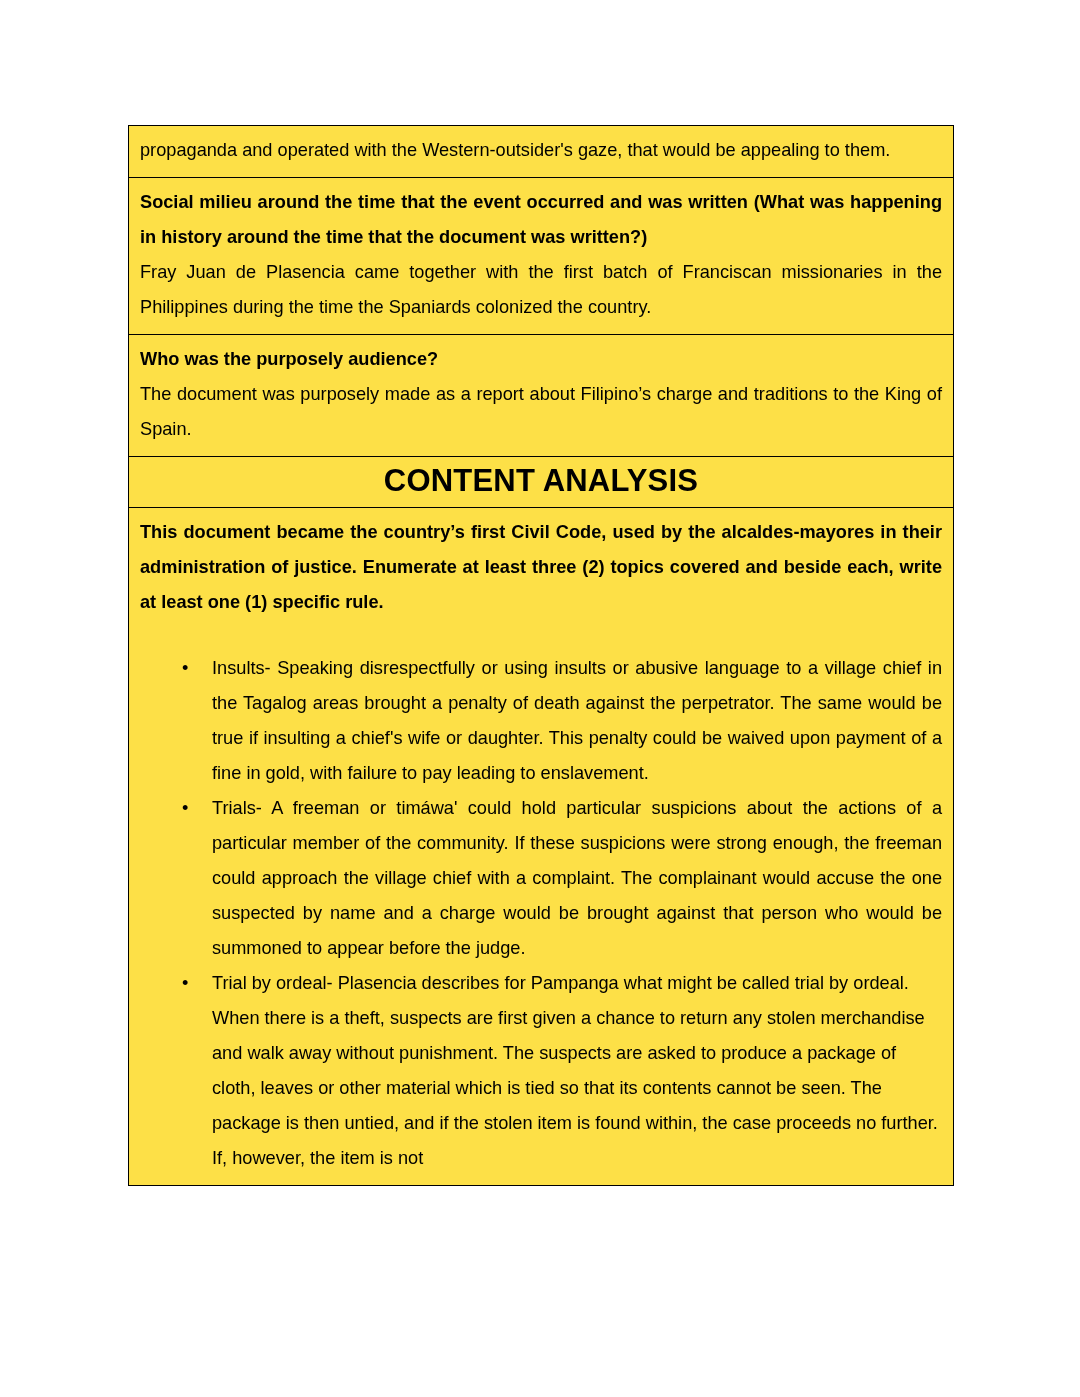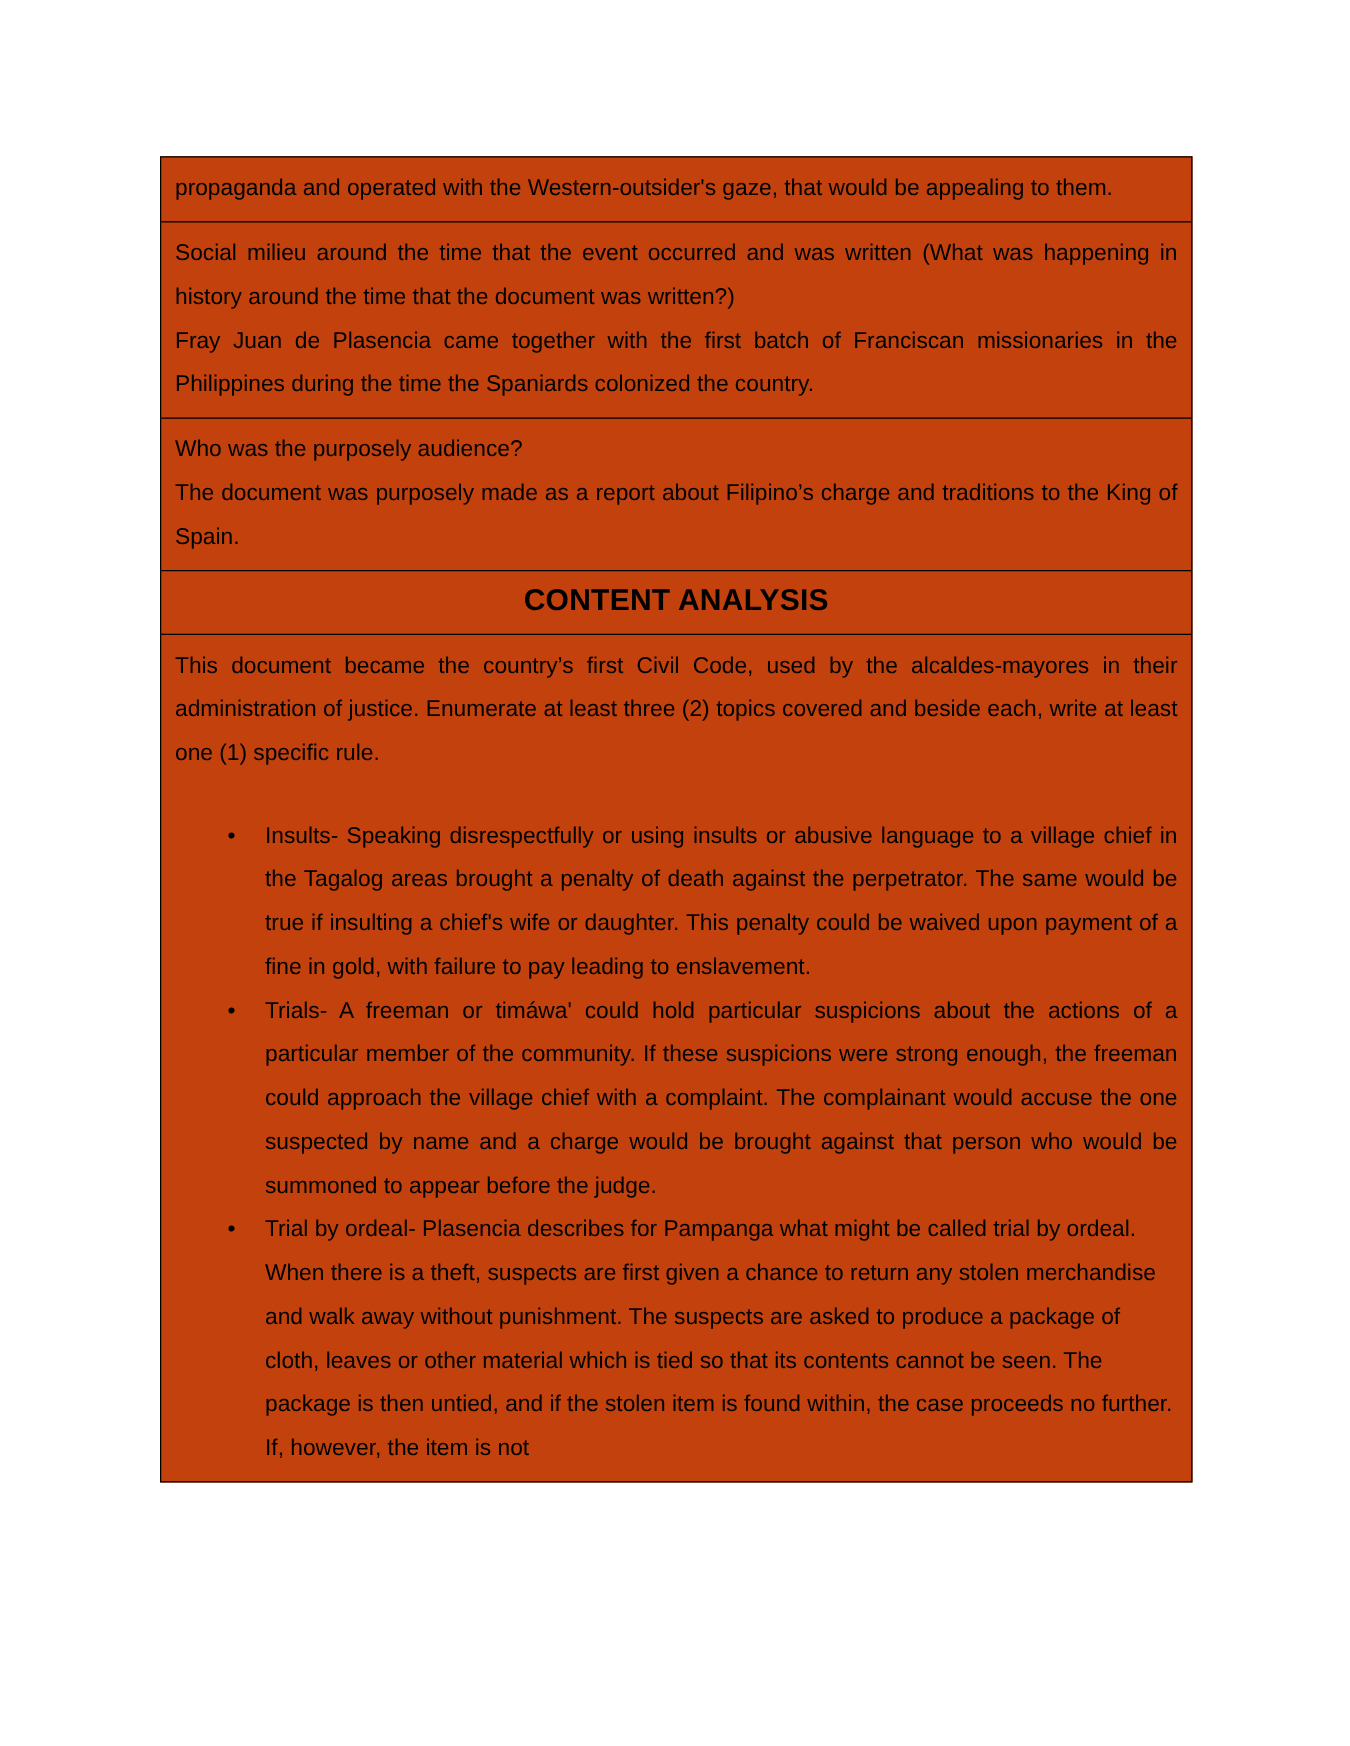--- a/index.html
+++ b/index.html
@@ -25,21 +25,21 @@
     background: #ffffff;
   }
 
   .doc-table {
     position: absolute;
     left: 128px;
     top: 125px;
     width: 826px;
     border: 1.6px solid #000000;
     border-collapse: collapse;
-    background: #c2410c;
+    background: #fde047;
     box-sizing: border-box;
   }
 
   .row {
     border-bottom: 1.6px solid #000000;
     box-sizing: border-box;
   }
   .row.last { border-bottom: none; }
 
   .cell {
@@ -51,30 +51,30 @@
     margin: 0;
     font-size: 18.2px;
     line-height: 35px;
     text-align: justify;
     text-justify: inter-word;
     hyphens: none;
   }
   p.para.lastline { text-align-last: left; }
 
   p.para.bold {
-    font-weight: normal;
+    font-weight: bold;
   }
 
   p.para.plain {
     text-align: left;
   }
 
   .section-title {
     margin: 0;
-    font-size: 24px;
+    font-size: 31px;
     font-weight: bold;
     text-align: center;
     line-height: 34px;
     letter-spacing: 0.2px;
   }
 
   .spacer-line {
     height: 31px;
   }
 

